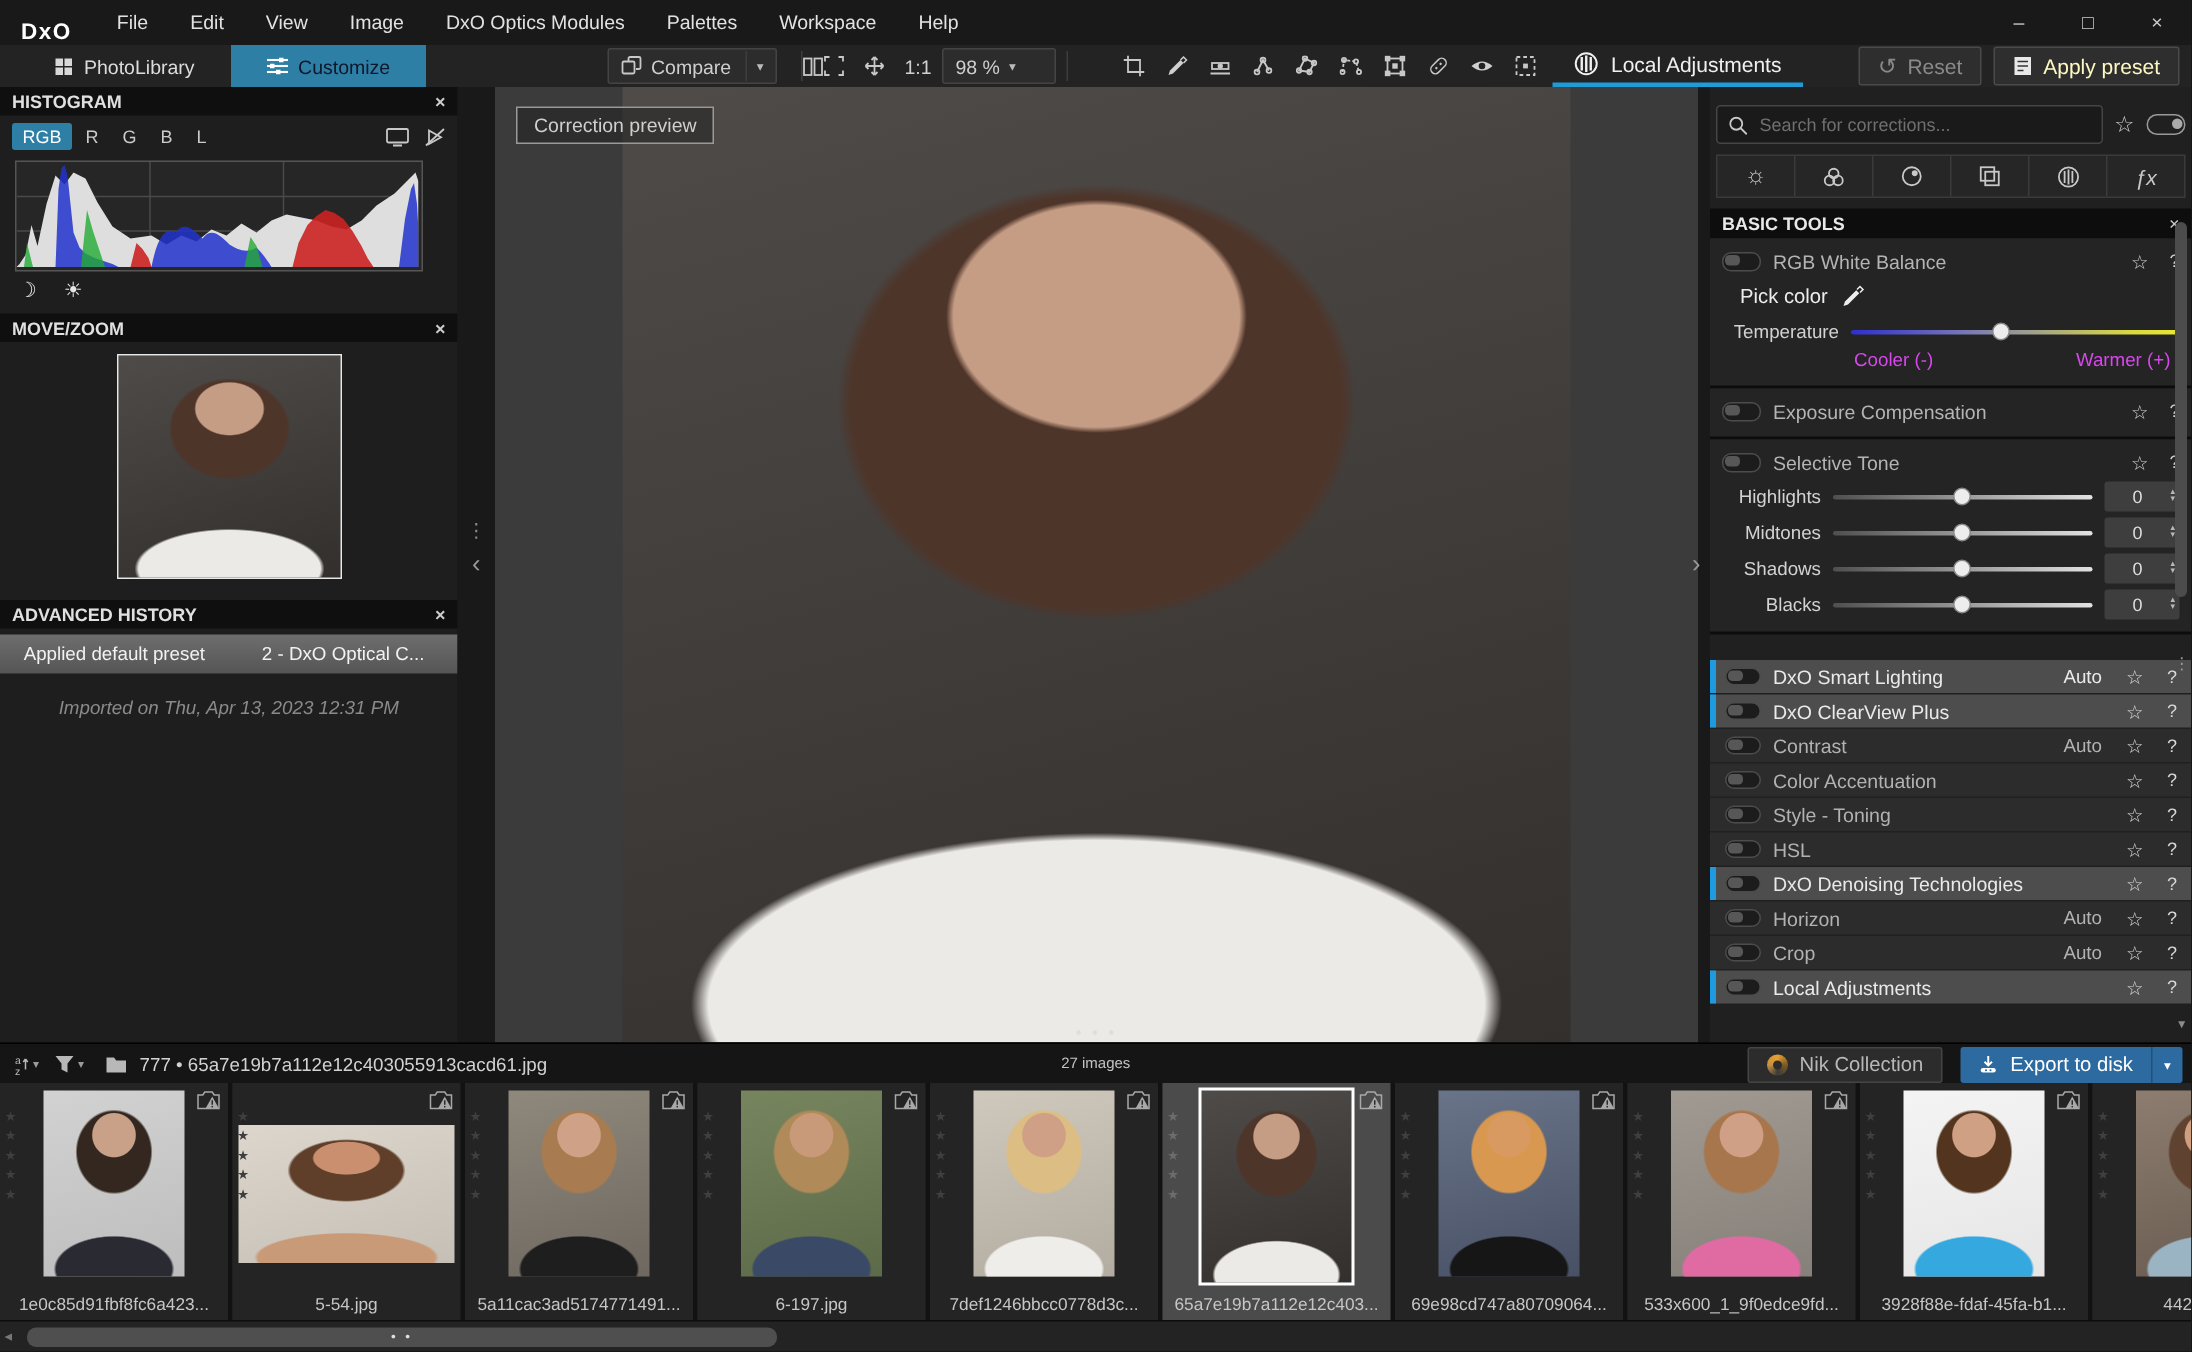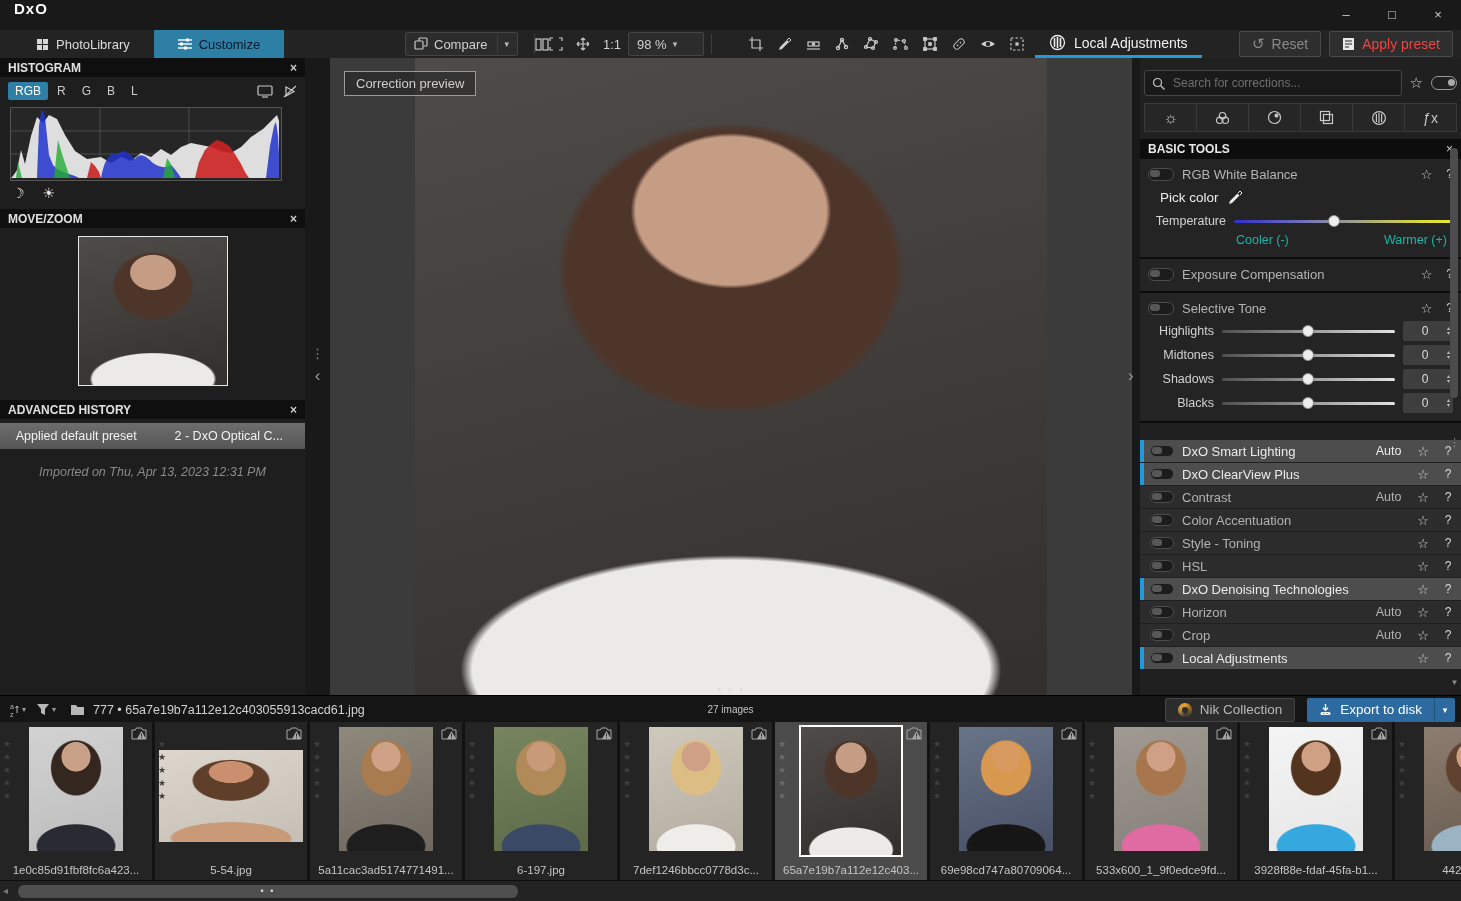--- a/index.html
+++ b/index.html
@@ -2,38 +2,38 @@
 <html><head>
 <meta charset="utf-8">
 <style>
   html,body{margin:0;padding:0;background:#111;}
   .app{position:relative;width:1461px;height:901px;background:#1d1d1d;overflow:hidden;
        font-family:"Liberation Sans",sans-serif;color:#ccc;font-size:12px;-webkit-user-select:none;}
   svg{display:block}
   .ic{stroke:#c8c8c8;fill:none;stroke-width:1.2}
 
   
-  .titlebar{position:absolute;top:0;left:0;right:0;height:30px;background:#191919;display:flex;align-items:flex-start}
+  .titlebar{position:absolute;top:0;left:0;right:0;height:30px;background:#191919;display:flex;align-items:flex-end}
   .logo{font-weight:bold;color:#fff;font-size:15px;letter-spacing:1px;margin:0 16px 0 14px}
   .menu-item{padding:0 14px;font-size:13px;color:#e2e2e2;line-height:30px;cursor:default}
   .win-controls{margin-left:auto;display:flex}
   .win-btn{width:46px;text-align:center;font-size:13px;color:#ccc;line-height:30px}
 
   
   .toolbar{position:absolute;top:30px;left:0;right:0;height:28px;background:#232323;border-bottom:1px solid #060606}
   .toolbar .grp{position:absolute;top:0;height:28px;display:flex;align-items:center}
   .tab{display:flex;align-items:center;gap:7px;height:28px;padding:0 24px;font-size:13px;color:#dcdcdc}
   .tab.active{background:#2e7fa6;color:#0f172a}
   .tbox{display:flex;align-items:center;gap:6px;height:22px;padding:0 8px;background:#2c2c2c;border:1px solid #444;border-radius:2px;color:#cfcfcf;font-size:13px}
   .sep{width:1px;height:20px;background:#3d3d3d;margin:0 7px}
   .ti{display:flex;align-items:center;justify-content:center;width:27px;height:26px}
   .la-btn{display:flex;align-items:center;gap:8px;height:25px;padding:0 14px;color:#f0f0f0;font-size:14px;border-bottom:3px solid #1f9cd8}
   .btn{display:flex;align-items:center;gap:7px;height:24px;padding:0 12px;background:#2e2e2e;border:1px solid #4a4a4a;border-radius:2px;font-size:14px}
   .btn.dis{color:#8a8a8a}
-  .btn.lit{color:#ef4444}
+  .btn.lit{color:#fef9c3}
 
   
   .main{position:absolute;top:58px;left:0;width:1461px;height:637px}
   .left-panel{position:absolute;left:0;top:0;width:305px;height:637px;background:#1e1e1e}
   .lsplit{position:absolute;left:305px;top:0;width:25px;height:637px;background:#191919}
   .viewer{position:absolute;left:330px;top:0;width:802px;height:637px;background:#3b3b3b;overflow:hidden}
   .rsplit{position:absolute;left:1132px;top:0;width:8px;height:637px;background:#191919}
   .right-panel{position:absolute;left:1140px;top:0;width:321px;height:637px;background:#202020;overflow:hidden}
 
   .grip{color:#8a8a8a;font-size:13px;text-align:center}
@@ -77,21 +77,21 @@
   .sec-hd .hp{color:#cfcfcf;font-size:12px;margin-left:6px}
   .tgl{width:24px;height:11px;background:#1c1c1c;border:1px solid #4c4c4c;border-radius:6px;position:relative;flex:0 0 auto}
   .tgl::after{content:'';position:absolute;left:1px;top:1px;width:10px;height:7px;background:#575757;border-radius:3px}
   .pick-row{display:flex;align-items:center;gap:9px;height:24px;padding-left:12px;color:#ececec;font-size:13.5px}
   .srow{display:flex;align-items:center;gap:8px;height:24px}
   .srow .lbl{width:66px;text-align:right;color:#d2d2d2;font-size:12.5px;flex:0 0 auto}
   .slider{position:relative;height:14px;flex:1}
   .slider::before{content:'';position:absolute;left:0;right:0;top:6px;height:3px;border-radius:2px;background:linear-gradient(to right,#4f4f4f,#e2e2e2)}
   .slider.temp::before{background:linear-gradient(to right,#2f2fd0,#7878b4 35%,#a0a08e 55%,#d8d842 85%,#e8e830)}
   .knob{position:absolute;top:1px;width:12px;height:12px;border-radius:50%;background:#ededed;border:1px solid #888;margin-left:-7px;box-sizing:border-box}
-  .temp-ends{display:flex;justify-content:space-between;padding:0 6px 0 88px;color:#14b8a6;font-size:12.5px;height:18px}
+  .temp-ends{display:flex;justify-content:space-between;padding:0 6px 0 88px;color:#d946ef;font-size:12.5px;height:18px}
   .spin{width:50px;height:20px;background:#3e3e3e;border-radius:2px;display:flex;align-items:center;color:#ddd;font-size:12px;flex:0 0 auto}
   .spin .v{flex:1;text-align:center}
   .spin .c{display:flex;flex-direction:column;font-size:6px;line-height:5px;color:#b8b8b8;padding-right:3px}
   .sections{margin-top:17px}
   .sec-row{display:flex;align-items:center;gap:8px;height:22px;margin-bottom:1px;background:#2c2c2c;padding:0 8px 0 10px;color:#b2b2b2;font-size:13px}
   .sec-row.active{background:#4d4d4d;color:#eaeaea;border-left:4px solid #1e9be0;padding-left:6px}
   .sec-row .sec-auto{margin-left:auto;font-size:12.5px}
   .sec-row .sec-star{font-size:13px;color:#d8d8d8;margin-left:8px}
   .sec-row .sec-help{font-size:12px;color:#d8d8d8;margin-left:6px;width:10px;text-align:center}
   .rp-scroll{position:absolute;right:1px;top:52px;width:11px;height:585px}
@@ -129,20 +129,30 @@
   .hs-arrow{position:absolute;left:3px;top:4px;color:#777;font-size:10px}
   .hs-thumb{position:absolute;left:18px;top:4px;width:500px;height:13px;background:#4f4f4f;border-radius:6px;text-align:center;color:#e0e0e0;font-size:9px;line-height:12px;letter-spacing:2px}
 </style>
 </head>
 <body>
 
 <div class="app">
 
   <div class="titlebar">
     <span class="logo">DxO</span>
+    <span style="display:flex">
+        <span class="menu-item">File</span>
+        <span class="menu-item">Edit</span>
+        <span class="menu-item">View</span>
+        <span class="menu-item">Image</span>
+        <span class="menu-item">DxO Optics Modules</span>
+        <span class="menu-item">Palettes</span>
+        <span class="menu-item">Workspace</span>
+        <span class="menu-item">Help</span>
+      </span>
     <span class="win-controls">
       <span class="win-btn">–</span>
       <span class="win-btn">□</span>
       <span class="win-btn">×</span>
     </span>
   </div>
 
   <div class="toolbar">
     <div class="grp" style="left:12px">
       <div class="tab">
@@ -426,21 +436,21 @@
             </svg>
         </span>
         <span class="tool-tab">
           <svg class="ic" width="16" height="16" viewBox="0 0 16 16">
               <circle cx="8" cy="8" r="6.4"></circle>
               <line x1="5.4" y1="4" x2="5.4" y2="12"></line>
               <line x1="8" y1="3" x2="8" y2="13"></line>
               <line x1="10.6" y1="4" x2="10.6" y2="12"></line>
             </svg>
         </span>
-        <span class="tool-tab" style="font-size:14px">ƒx</span>
+        <span class="tool-tab" style="font-style:italic;font-size:14px">ƒx</span>
       </div>
 
       <div class="bt-head">
         <span>BASIC TOOLS</span>
         <span class="x">×</span>
       </div>
 
       <div class="blk">
         <div class="sec-hd">
           <span class="tgl"></span>

